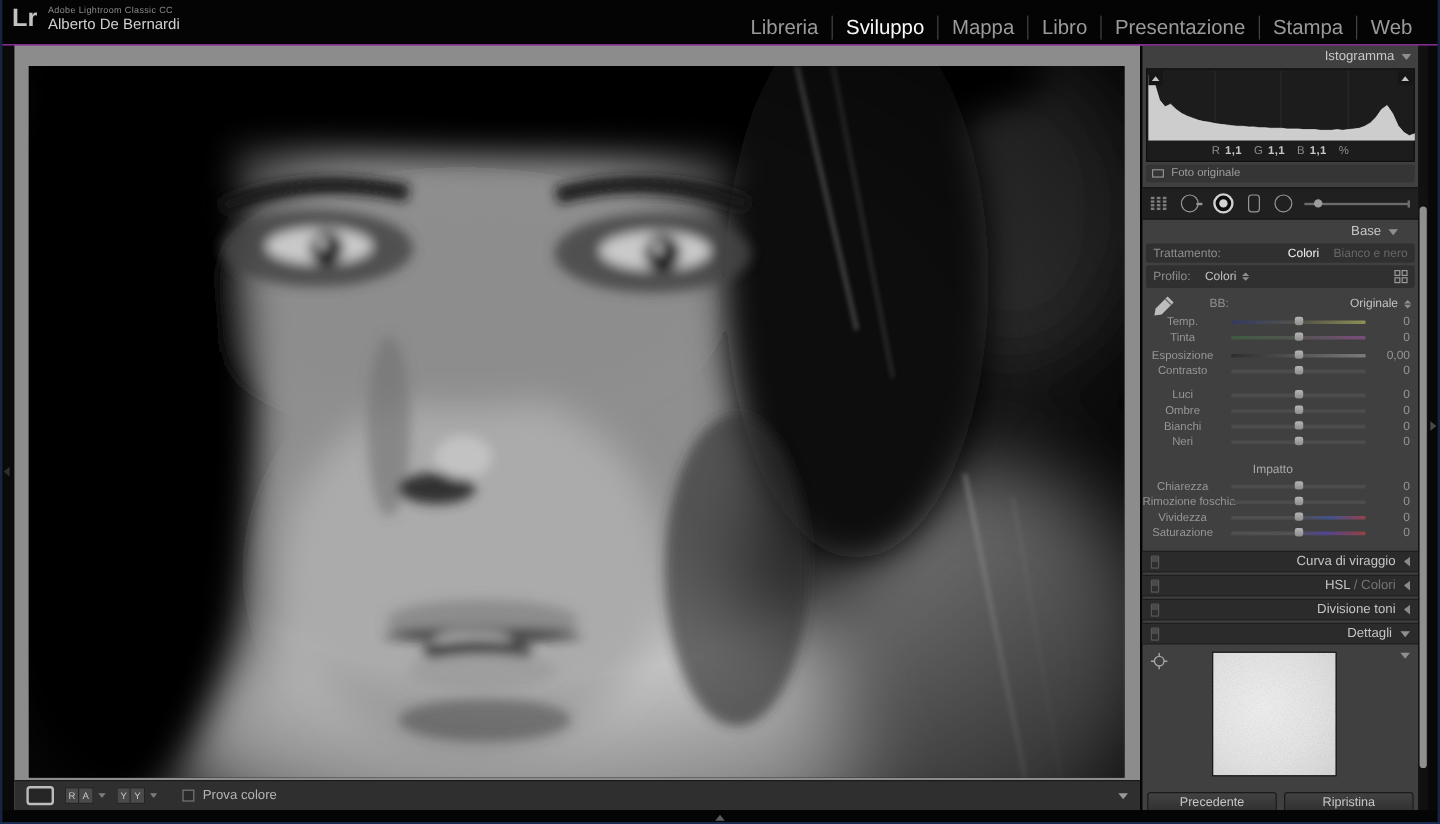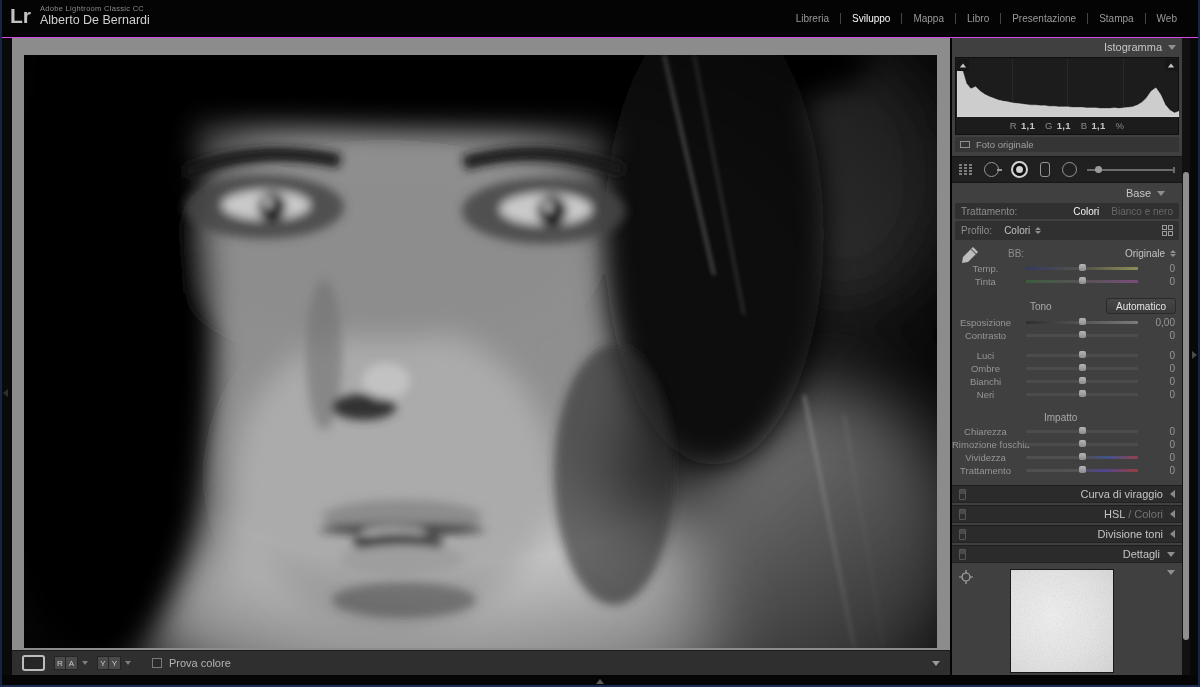--- a/index.html
+++ b/index.html
@@ -7,21 +7,21 @@
   .win{position:relative;width:1200px;height:687px;background:#050505;overflow:hidden;}
 
   
   .topbar{position:absolute;left:0;top:0;width:1200px;height:38px;background:#040404;border-bottom:1px solid #d946ef;}
   .identity{position:absolute;left:10px;top:4px;display:flex;align-items:center;}
   .lr-logo{font-size:21px;color:#c2c2c2;font-weight:bold;letter-spacing:0;margin-right:9px;}
   .app-lines{display:flex;flex-direction:column;line-height:1.15;}
   .app-line1{font-size:7.5px;color:#8b8b8b;letter-spacing:.3px;}
   .app-line2{font-size:12.5px;color:#d0d0d0;}
   .modules{position:absolute;right:12px;top:13px;display:flex;align-items:center;}
-  .mod{font-size:10px;color:#9a9a9a;padding:0 11px;cursor:default;}
+  .mod{font-size:17px;color:#9a9a9a;padding:0 11px;cursor:default;}
   .mod + .mod{border-left:1px solid #454545;}
   .mod.active{color:#fafafa;}
 
   
   .left-strip{position:absolute;left:0;top:38px;width:12px;height:637px;background:#0a0a0a;}
   .right-strip{position:absolute;left:1190px;top:38px;width:10px;height:637px;background:#080808;}
   .bottom-strip{position:absolute;left:0;top:675px;width:1200px;height:12px;background:#050505;}
   .edge-l{position:absolute;left:0;top:0;width:2px;height:687px;background:#152543;}
   .edge-r{position:absolute;left:1198px;top:0;width:2px;height:687px;background:#152543;}
   .edge-b{position:absolute;left:0;top:685px;width:1200px;height:2px;background:#1b2c52;}
@@ -366,25 +366,20 @@
       </div>
       <div class="slider-row">
         <span class="s-label">Tinta</span>
         <span class="s-track track-tint">
             <span class="s-knob"></span>
           </span>
         <span class="s-value">0</span>
       </div>
     </div>
 
-    <div class="tone-head">
-      <span class="tone-label">Tono</span>
-      <span class="spacer"></span>
-      <span class="auto-btn">Automatico</span>
-    </div>
     <div class="slider-row">
       <span class="s-label">Esposizione</span>
       <span class="s-track track-expo">
           <span class="s-knob"></span>
         </span>
       <span class="s-value">0,00</span>
     </div>
     <div class="slider-row">
       <span class="s-label">Contrasto</span>
       <span class="s-track">
@@ -440,21 +435,21 @@
       <span class="s-value">0</span>
     </div>
     <div class="slider-row">
       <span class="s-label">Vividezza</span>
       <span class="s-track track-vivid">
           <span class="s-knob"></span>
         </span>
       <span class="s-value">0</span>
     </div>
     <div class="slider-row">
-      <span class="s-label">Trattamento</span>
+      <span class="s-label">Saturazione</span>
       <span class="s-track track-sat">
           <span class="s-knob"></span>
         </span>
       <span class="s-value">0</span>
     </div>
 
     <div style="height:6px;"></div>
 
     <div class="cpanel">
       <span class="switch-icon"></span>

